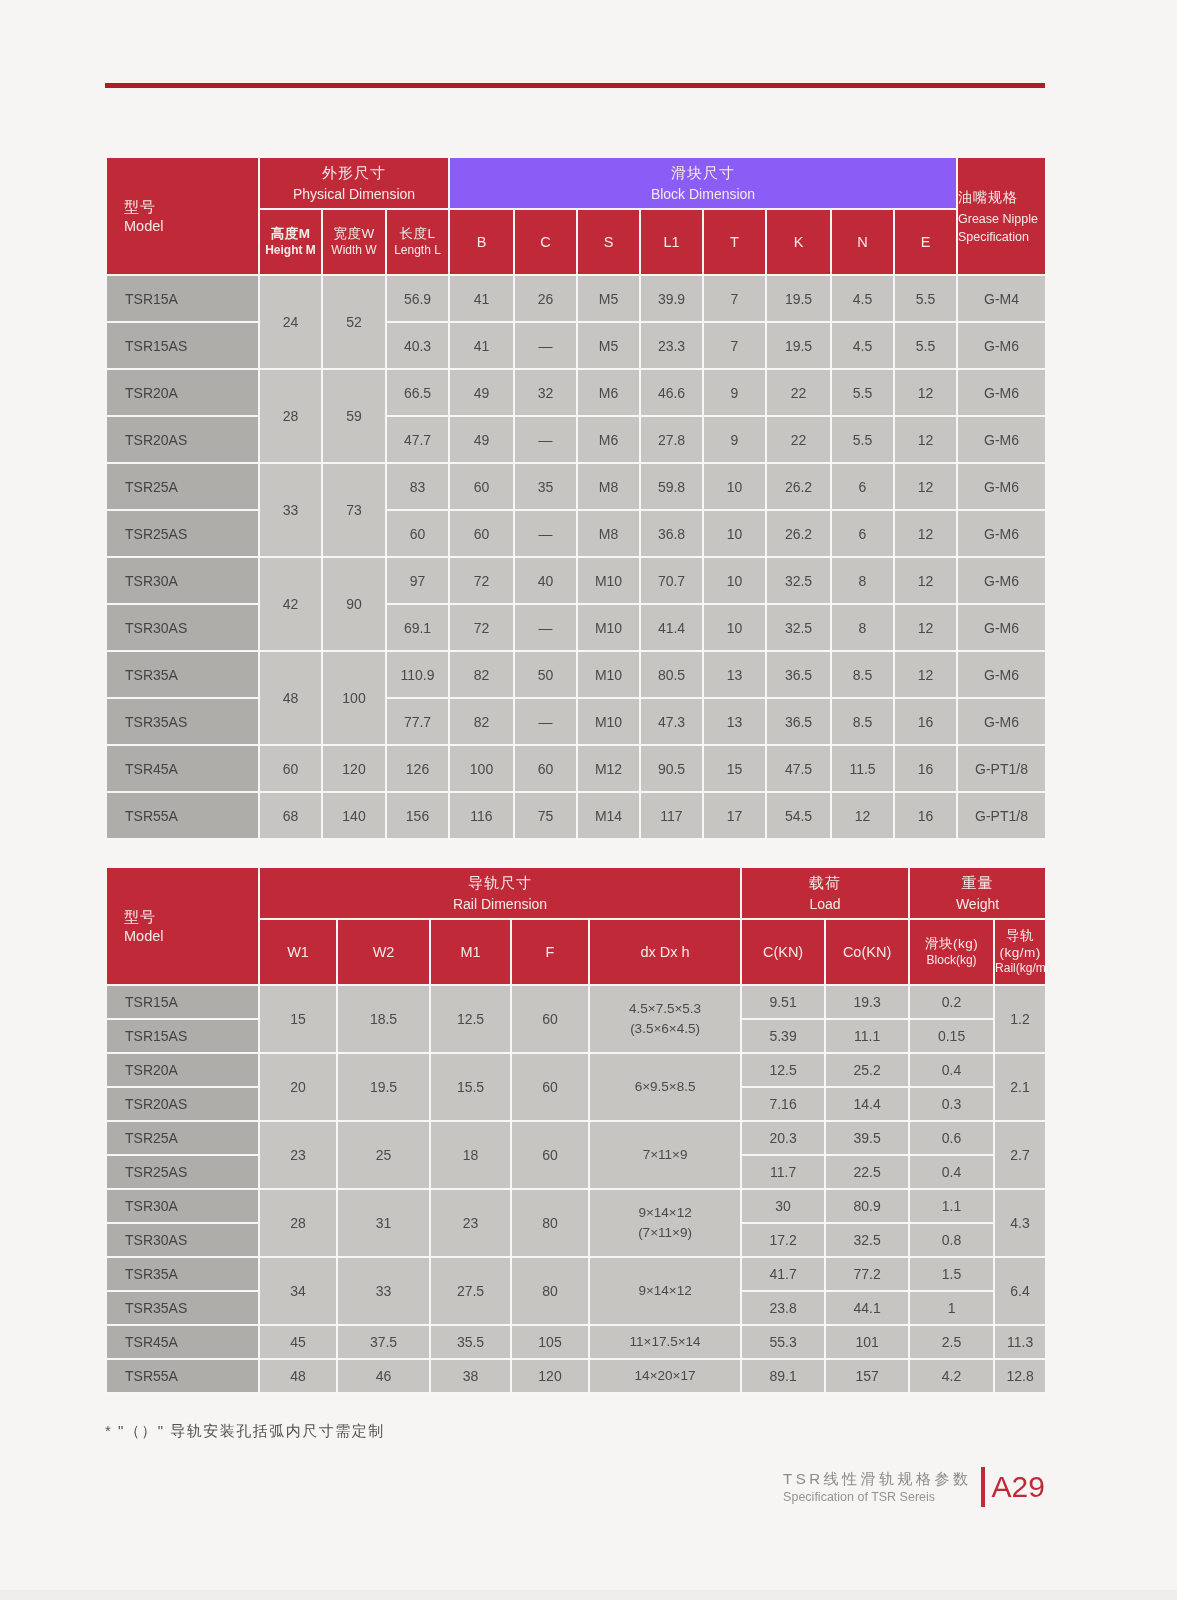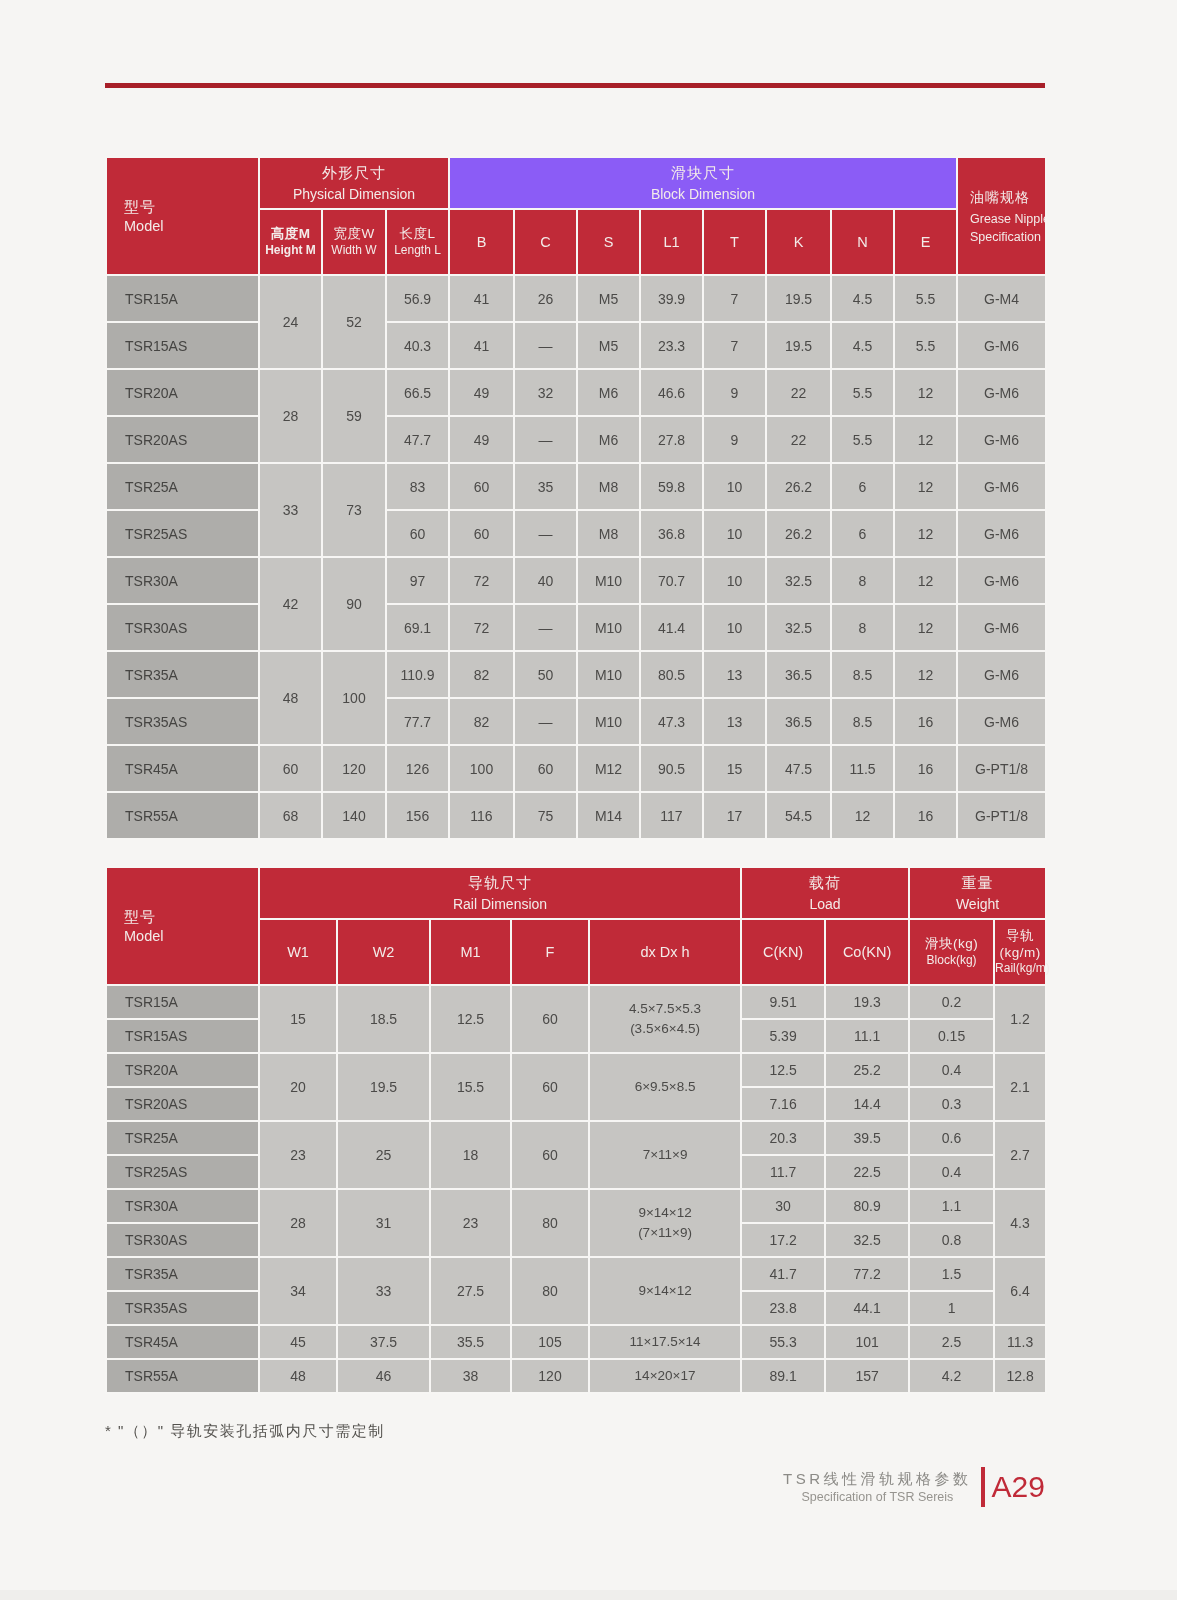--- a/index.html
+++ b/index.html
@@ -43,37 +43,37 @@
   #table1 thead tr.group-row { height: 52px; }
   #table1 thead tr.sub-row { height: 66px; }
   #table2 thead tr.group-row { height: 52px; }
   #table2 thead tr.sub-row { height: 66px; }
   .model-h { text-align: left; padding-left: 17px; }
   .mh-zh { font-size: 15px; letter-spacing: 1px; }
   .mh-en { font-size: 14.5px; }
   .model-h br { line-height: 1.7; }
   .g-zh { font-size: 15px; letter-spacing: 1px; line-height: 1.5; }
   .g-en { font-size: 14px; line-height: 1.35; }
-  .grease-h { text-align: left; padding-left: 12px; overflow: hidden; }
+  .grease-h { text-align: left; padding-left: 0; overflow: hidden; }
   .grease-h .g-zh { font-size: 14px; line-height: 1.6; }
   .grease-h .g-en { font-size: 12.5px; line-height: 1.25; white-space: nowrap; margin-top: 25px; }
   .sub-zh { display: block; font-size: 13.5px; line-height: 1.25; letter-spacing: 0.5px; }
   .sub-en { display: block; font-size: 12px; line-height: 1.25; }
   .letter { font-size: 14.5px; }
 
   tbody td { background: #c6c5c2; font-size: 14px; color: #4b4a48; }
   tbody td.model-cell { background: #aeadaa; text-align: left; padding-left: 18px; color: #454442; }
   #table1 tbody tr { height: 47px; }
   #table2 tbody tr { height: 34px; }
   td.dx { white-space: pre-line; font-size: 13.5px; line-height: 1.45; }
 
   
   .footnote { margin-top: 28px; font-size: 15px; color: #54524e; letter-spacing: 1.5px; }
   .page-footer { display: flex; justify-content: flex-end; align-items: center; margin-top: 26px; }
-  .ft-text { text-align: center; margin-right: 9px; }
+  .ft-text { text-align: left; margin-right: 9px; }
   .ft-zh { font-size: 15px; letter-spacing: 3.5px; color: #8b8a86; }
   .ft-en { font-size: 12.5px; color: #96948f; margin-top: 1px; }
   .ft-bar { width: 4px; height: 40px; margin-right: 7px; }
   .ft-page { font-size: 30px; line-height: 1; }
   .bottom-edge { position: absolute; left: 0; bottom: 0; width: 100%; height: 10px; background: #efeeec; }
 </style>
 </head>
 <body>
 
 <div class="content">

